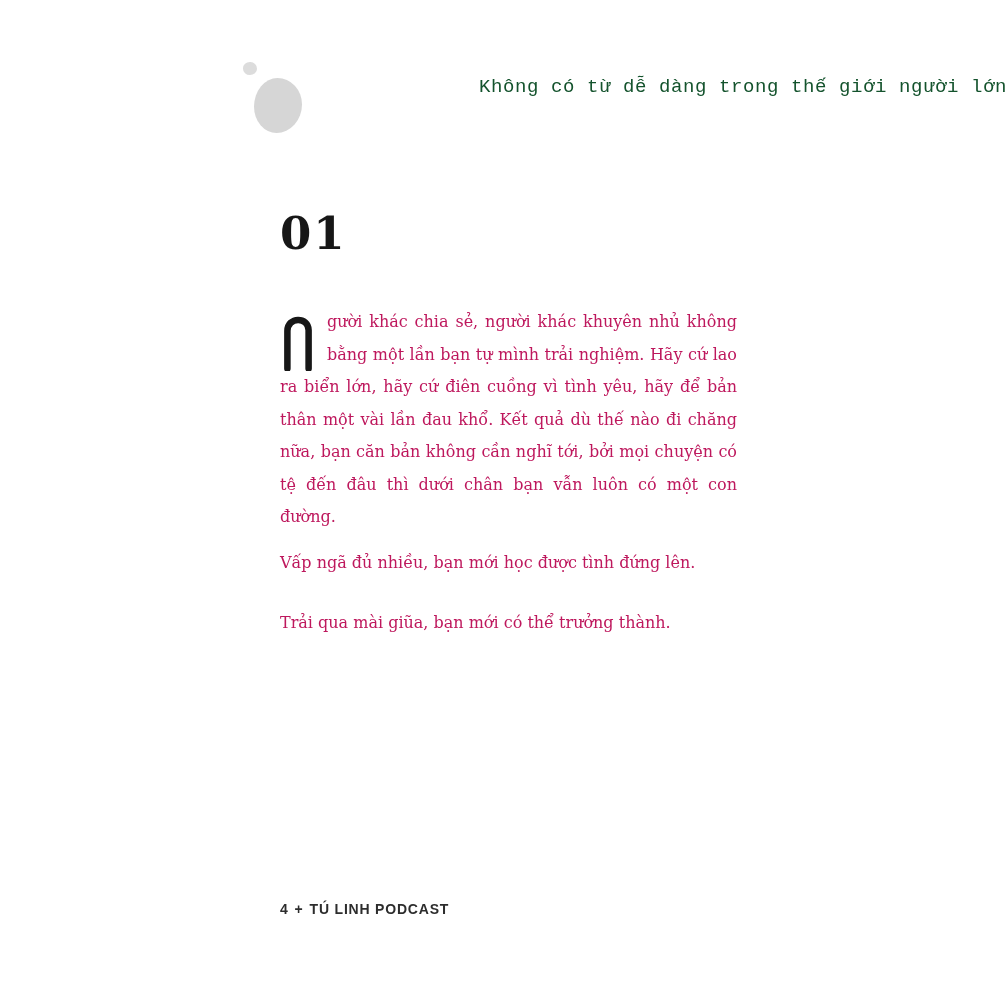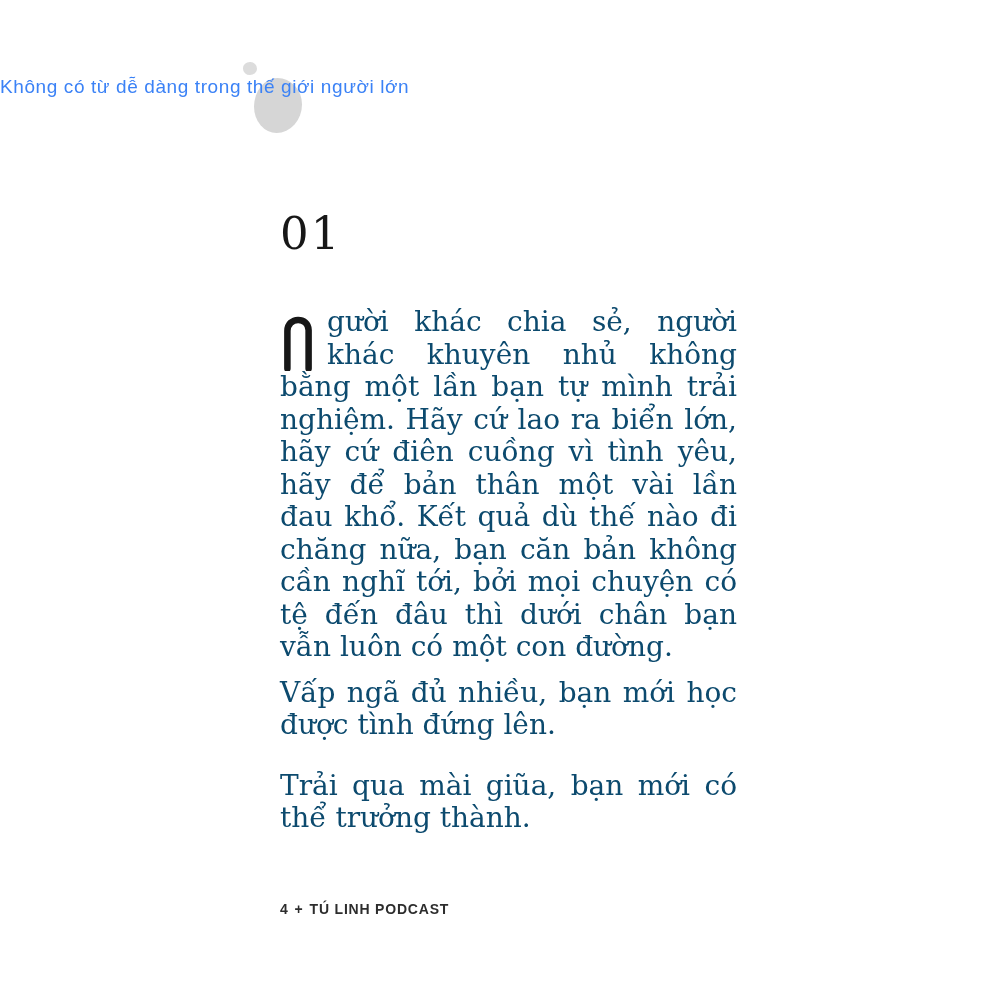--- a/index.html
+++ b/index.html
@@ -35,48 +35,48 @@
     width: 48px;
     height: 55px;
     border-radius: 49% 51% 53% 47% / 52% 48% 52% 48%;
     background: #d6d6d6;
   }
   .running-header {
     position: absolute;
     left: 0;
     right: 0;
     top: 76px;
-    text-align: left;
-    font-family: Liberation Sans, sans-serif;
+    text-align: right;
+    font-family: Liberation Mono, monospace;
     font-size: 19px;
     letter-spacing: 0.6px;
-    color: #3b82f6;
+    color: #14532d;
   }
 
   
   .content {
     position: absolute;
     left: 280px;
     top: 211px;
     width: 457px;
   }
   .chapter-number {
     margin: 0 0 49px 0;
     font-family: "DejaVu Serif", serif;
-    font-weight: normal;
+    font-weight: bold;
     font-size: 45px;
     line-height: 46px;
     letter-spacing: 2px;
     color: #171717;
   }
   .para {
     margin: 0 0 13px 0;
-    font-size: 28px;
+    font-size: 16px;
     line-height: 32.5px;
-    color: #0c4a6e;
+    color: #be185d;
     text-align: justify;
   }
   .para.last { margin-bottom: 0; margin-top: 28px; }
   .dropcap {
     float: left;
     width: 36px;
     height: 62px;
     margin: 3px 11px 0 0;
   }
   .dropcap svg { display: block; width: 100%; height: 100%; }

